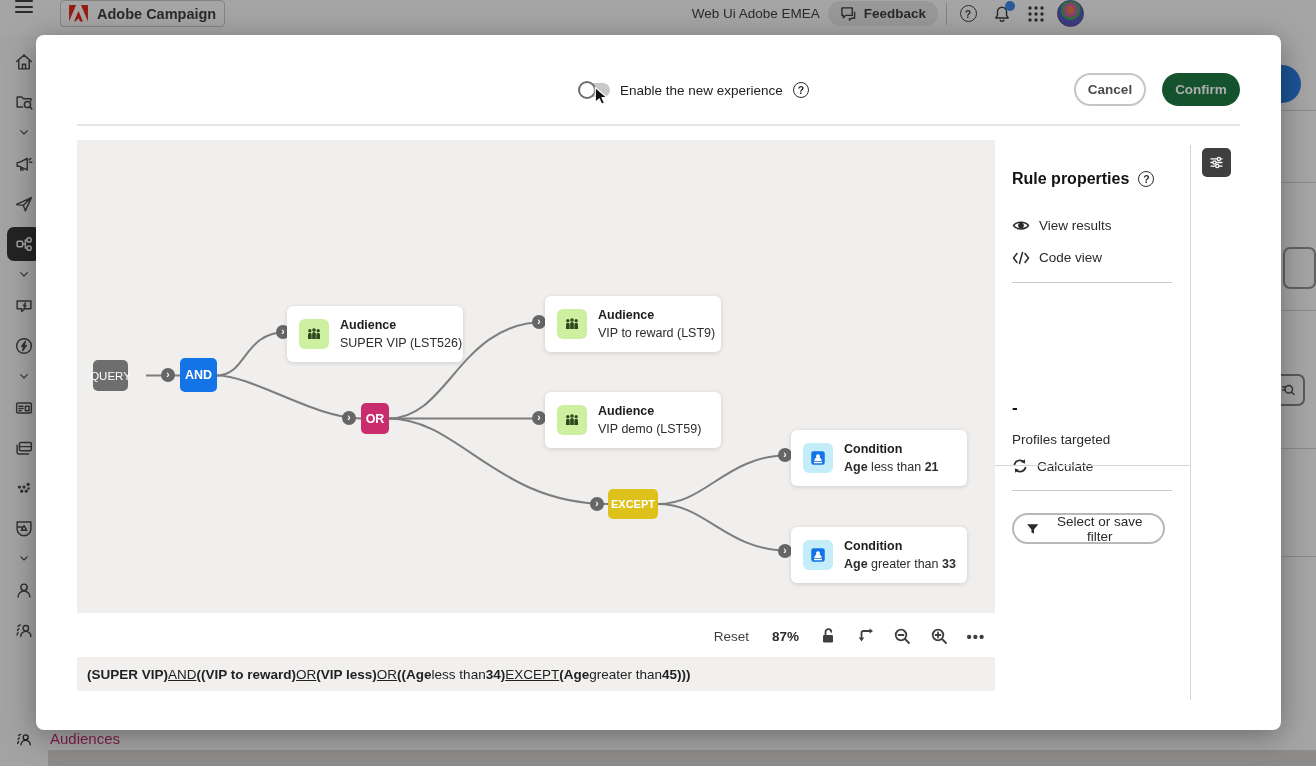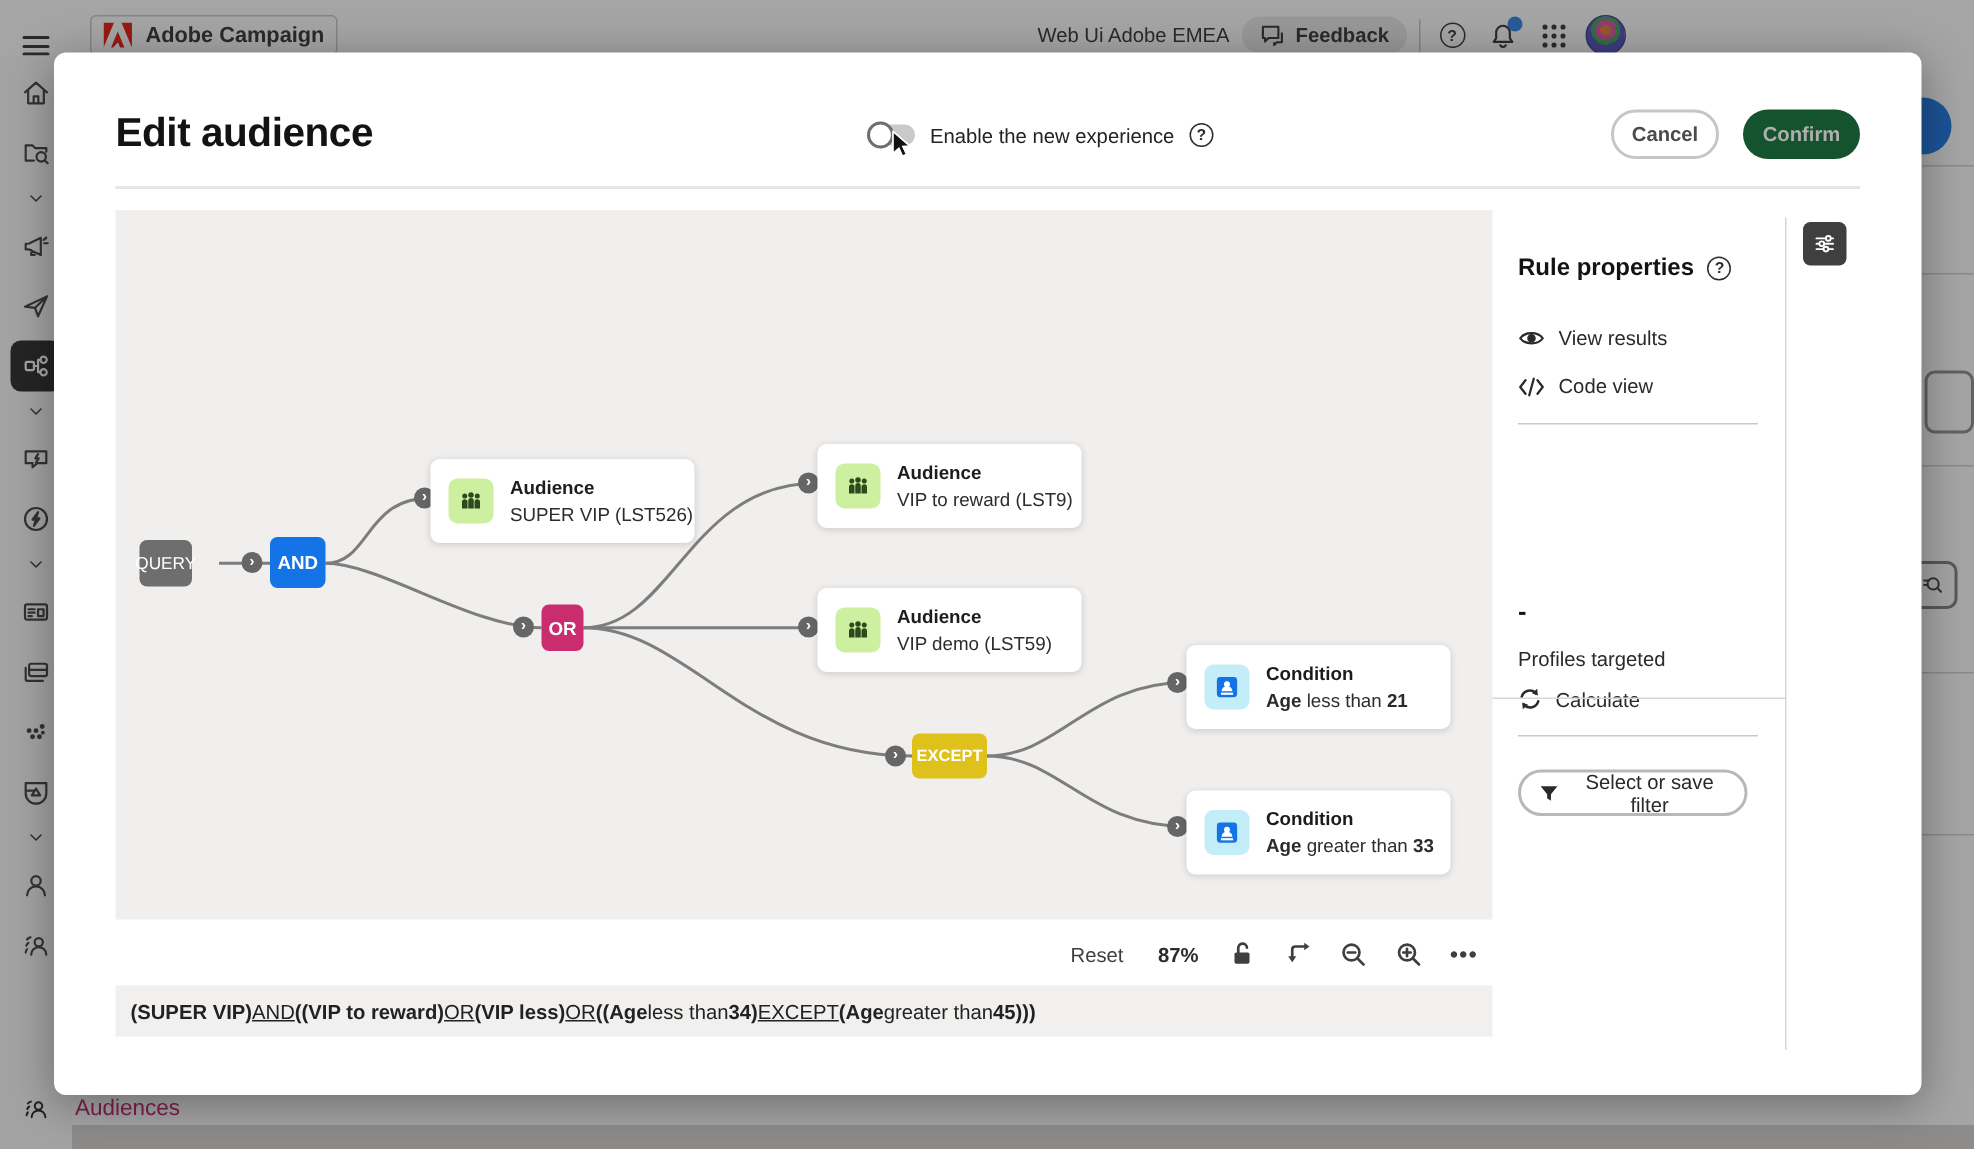--- a/index.html
+++ b/index.html
@@ -1,20 +1,20 @@
 <!DOCTYPE html>
 <html><head>
 <meta charset="utf-8">
 <style>
   * { margin:0; padding:0; box-sizing:border-box; }
   html,body { width:1316px; height:766px; overflow:hidden; font-family:"Liberation Sans","DejaVu Sans",sans-serif; background:#fff; }
 
   
   #bg-page { position:absolute; inset:0; background:#fff; }
-  #topbar { position:absolute; left:0; top:0; width:1098px; height:37px; background:#fff; display:flex; align-items:flex-end; }
+  #topbar { position:absolute; left:0; top:0; width:1098px; height:37px; background:#fff; display:flex; align-items:flex-start; }
   .hamburger { width:18px; height:13px; display:flex; flex-direction:column; justify-content:space-between; margin-left:15px; cursor:pointer; }
   .hamburger span { display:block; height:2px; background:#2c2c2c; border-radius:1px; }
   .logo-box { display:flex; align-items:center; gap:9px; margin-left:27px; border:1px solid rgba(0,0,0,.22); border-radius:4px; padding:4px 8px; }
   .app-title { font-size:14.5px; font-weight:bold; color:#2c2c2c; }
   .topbar-right { margin-left:auto; display:flex; align-items:center; gap:8px; padding-right:14px; }
   .env-label { font-size:13.5px; color:#2c2c2c; }
   .feedback-btn { display:flex; align-items:center; gap:7px; background:#e9e9e9; border-radius:15px; padding:5px 12px; font-size:13.5px; font-weight:bold; color:#2c2c2c; cursor:pointer; }
   .topbar-sep { width:1px; height:22px; background:#c5c5c5; }
   .icon-btn { width:26px; height:26px; display:flex; align-items:center; justify-content:center; cursor:pointer; position:relative; }
   .help-circle { width:17px; height:17px; border:1.4px solid #2c2c2c; border-radius:50%; display:flex; align-items:center; justify-content:center; font-size:10.5px; font-weight:bold; color:#2c2c2c; }
@@ -284,21 +284,20 @@
     <svg width="18" height="18" viewBox="0 0 24 24" style="stroke:#3a3a3a;fill:none;stroke-width:1.8;stroke-linecap:round;">
         <circle cx="13" cy="11" r="5"></circle>
         <path d="M16.7 14.7 20 18 M5 8 H9 M5 12 H8"></path>
       </svg>
   </div>
 </div>
 
 <div id="overlay"></div>
 
 <div id="modal">
-  <div class="modal-title">Edit audience</div>
 
   <div class="toggle-group">
     <div class="toggle">
       <div class="toggle-track"></div>
       <div class="toggle-knob"></div>
     </div>
     <span class="toggle-label">Enable the new experience</span>
     <span class="help-circle" style="width:16px;height:16px;border-width:1.2px;">?</span>
   </div>
   <svg class="cursor-arrow" width="15" height="18" viewBox="0 0 12 16">

